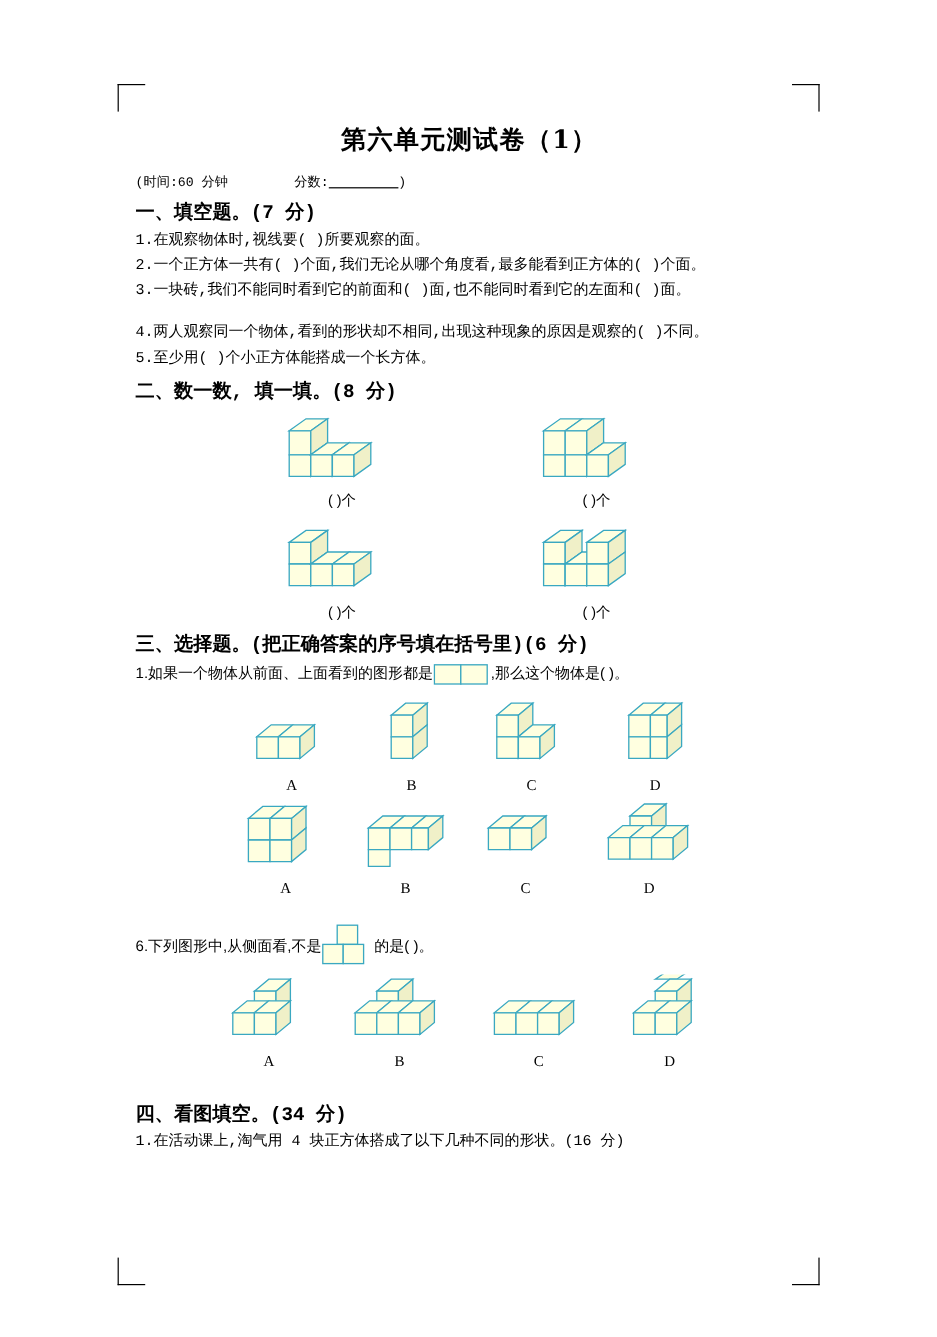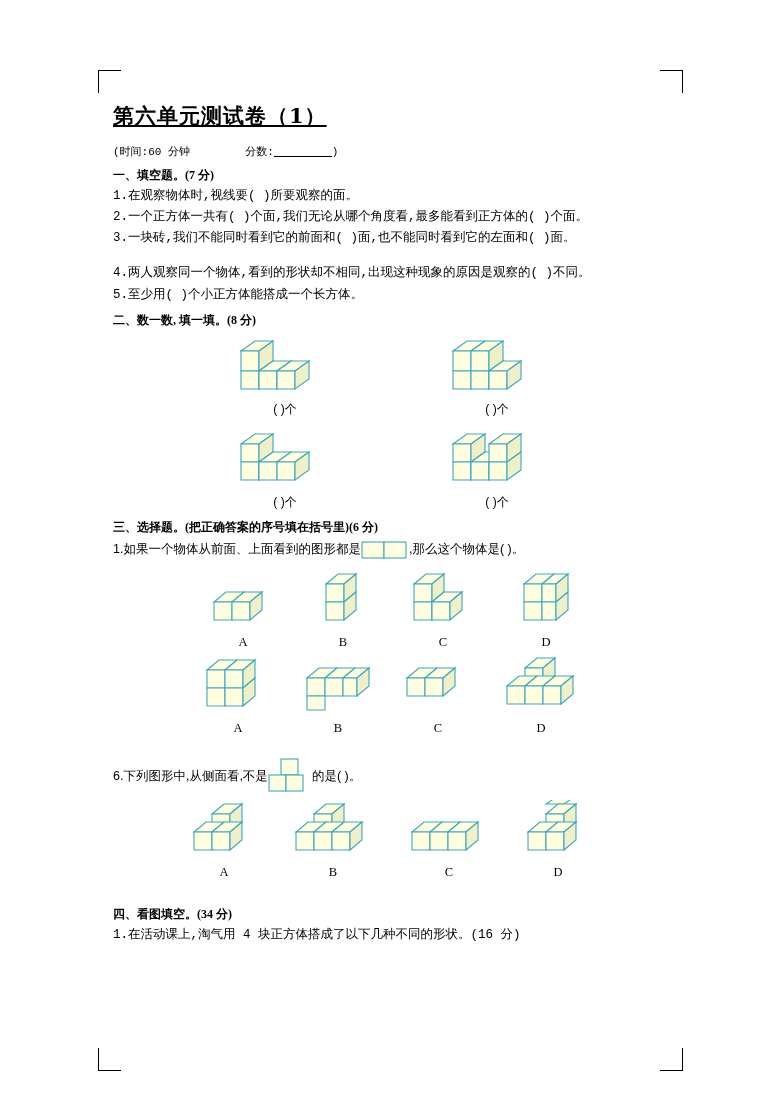--- a/index.html
+++ b/index.html
@@ -18,43 +18,42 @@
   
   .crop{position:absolute;border-color:#000;}
   .crop-tl{left:98px;top:70px;width:22px;height:22px;border-left:1px solid #000;border-top:1px solid #000;}
   .crop-tr{left:660px;top:70px;width:22px;height:22px;border-right:1px solid #000;border-top:1px solid #000;}
   .crop-bl{left:98px;top:1048px;width:22px;height:22px;border-left:1px solid #000;border-bottom:1px solid #000;}
   .crop-br{left:660px;top:1048px;width:22px;height:22px;border-right:1px solid #000;border-bottom:1px solid #000;}
 
   .content{position:absolute;left:113px;top:88px;width:556px;}
 
   h1.title{
-    text-align:left;
+    text-align:center;
     font-size:21px;
     font-weight:bold;
     margin:14px 0 0 0;
     letter-spacing:1px;
     font-family:"DejaVu Serif", serif;
-    text-decoration:underline;
   }
   .meta{
     text-align:left;
     font-size:11px;
     margin-top:14px;
     padding-right:2px;
     font-family:Liberation Mono, monospace;
   }
   .meta .gap{display:inline-block;width:42px;}
   .meta .blank{display:inline-block;border-bottom:1px solid #000;width:58px;height:12px;vertical-align:-2px;}
 
   .sec-head{
-    font-size:12px;
+    font-size:16px;
     font-weight:bold;
     margin-top:8px;
-    font-family:Liberation Serif, serif;
+    font-family:Liberation Mono, monospace;
   }
   .line{
     font-size:12.5px;
     margin-top:5px;
     line-height:1.45;
     font-family:"Liberation Sans", sans-serif;
   }
   .line.tight{margin-top:3px;font-family:Liberation Mono, monospace;}
   .spacer-14{height:14px;}
 

